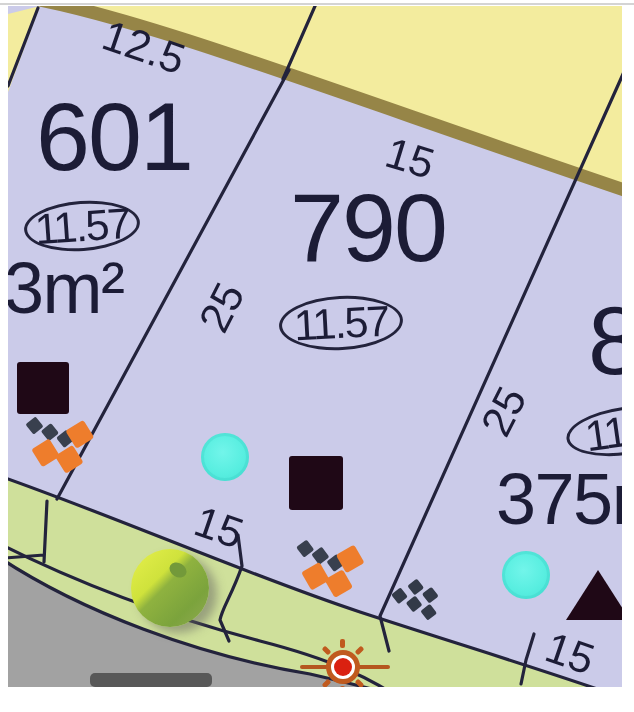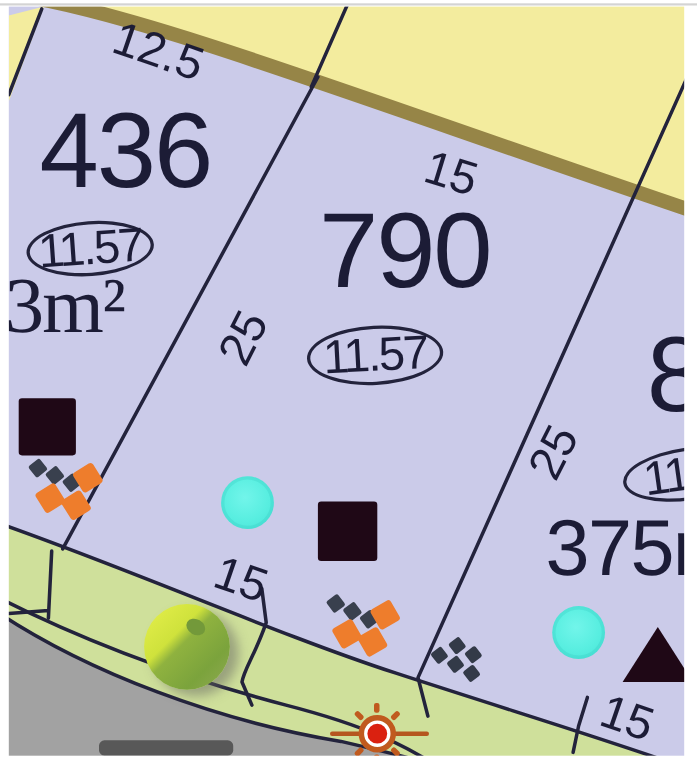--- a/index.html
+++ b/index.html
@@ -68,25 +68,25 @@
     <path class="bl" d="M 38,8 L 8,86"></path>
     <path class="bl" d="M 319,-3 L 283,79"></path>
     <path class="bl" d="M 289,70 L 57,499"></path>
     <path class="bl" d="M 632,54 L 380,616 L 389,651"></path>
 
     <path class="bl" d="M 47,501 L 44,562 M 44,555 L 5,558"></path>
     <path class="bl" d="M 238,535 L 242,566 C 232,595 222,608 220,620 L 229,641"></path>
     <path class="bl" d="M 534,634 L 526,660 L 521,684"></path>
   </svg>
 
-  <div class="num" style="left:36px;top:88px;">436</div>
+  <div class="num" style="left:36px;top:88px;">601</div>
   <div class="oval" style="left:24px;top:201px;width:116px;height:50px;transform:rotate(-4deg);">
     <span>11.57</span>
   </div>
-  <div class="area" style="left:4px;top:242px;font-family:Liberation Serif, serif;">3m²</div>
+  <div class="area" style="left:4px;top:252px;">3m²</div>
 
   <div class="num" style="left:290px;top:179px;">790</div>
   <div class="oval" style="left:279px;top:296px;width:124px;height:54px;transform:rotate(-3deg);">
     <span>11.57</span>
   </div>
 
   <div class="num" style="left:588px;top:292px;">8</div>
   <div class="oval" style="left:566px;top:407px;width:118px;height:48px;transform:rotate(-8deg);justify-content:flex-start;padding-left:16px;">
     <span>11.</span>
   </div>

